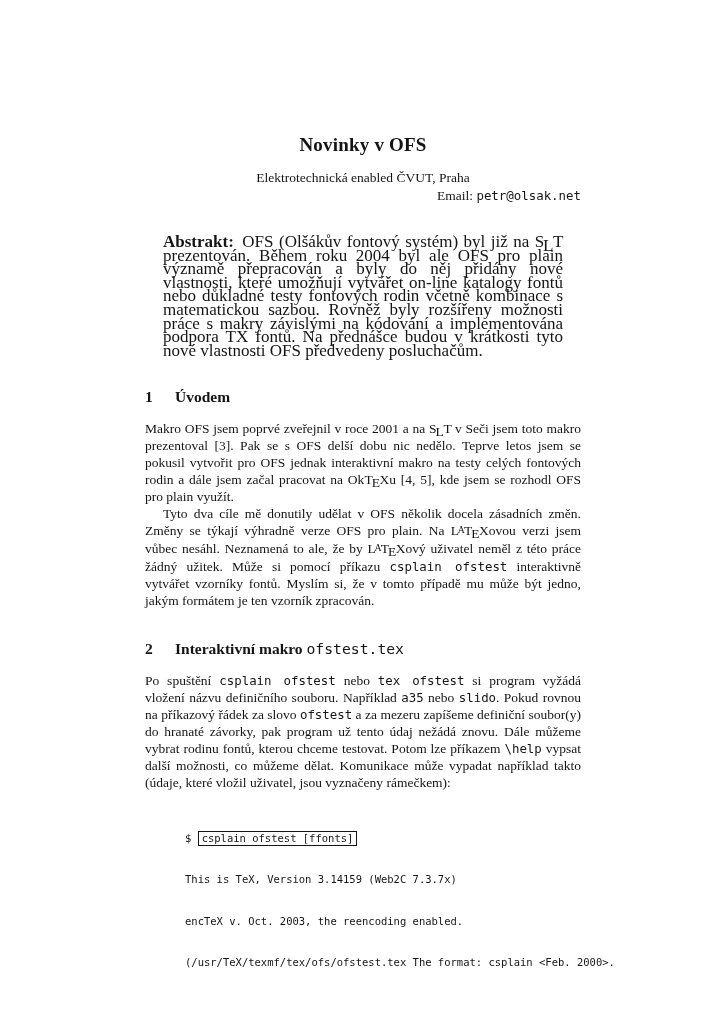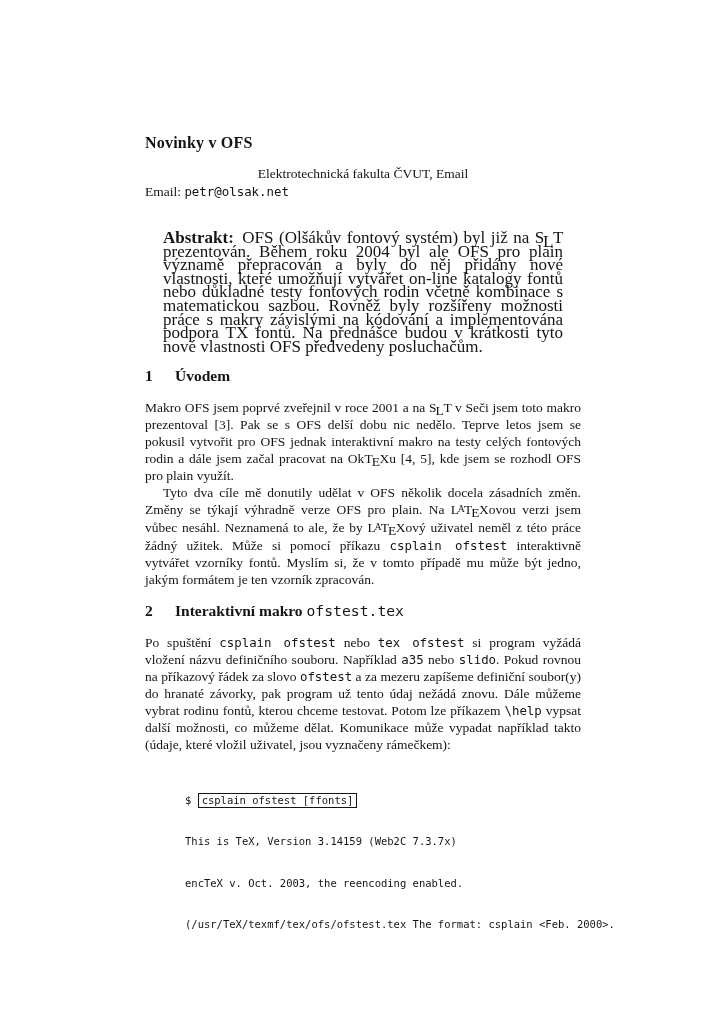--- a/index.html
+++ b/index.html
@@ -8,32 +8,33 @@
     width:724px;height:1024px;
     background:#ffffff;color:#141414;
     font-family:"Liberation Serif","DejaVu Serif",serif;
     overflow:hidden;
   }
   .content{
     position:absolute;left:145px;top:0;width:436px;
   }
   .title{
     margin:134px 0 0 0;
-    font-size:16px;font-weight:bold;letter-spacing:.2px;
+    text-align:center;
+    font-size:19px;font-weight:bold;letter-spacing:.2px;
   }
   .author{margin-top:31px;text-align:center;font-size:13.5px;}
   .affil{margin-top:14px;text-align:center;font-size:13.5px;}
-  .email{margin-top:2px;text-align:left;font-size:13.5px;}
+  .email{margin-top:2px;text-align:right;font-size:13.5px;}
   .abstract{
     margin:31px 18px 0 18px;
     font-size:17px;line-height:13.6px;
     text-align:justify;
   }
   .heading{
-    margin-top:14px;
+    margin-top:31px;
     font-size:15.5px;font-weight:bold;
   }
   .heading .num{display:inline-block;min-width:30px;}
   p.body{
     margin:0;font-size:13.5px;line-height:17px;
     text-align:justify;
   }
   p.first{margin-top:14px;}
   p.indent{text-indent:18px;}
   .code{
@@ -56,21 +57,21 @@
   }
 </style>
 </head>
 <body>
 
 <div class="page">
   <div class="content">
 
     <h1 class="title">Novinky v OFS</h1>
 
-    <div class="affil">Elektrotechnická fakulta ČVUT, Email</div>
+    <div class="affil">Elektrotechnická enabled ČVUT, Praha</div>
     <div class="email"><span class="s-r">Email: </span><span class="s-m">petr@olsak.net</span></div>
 
     <div class="abstract"><span class="s-b">Abstrakt:</span><span class="s-r"> OFS (Olšákův fontový systém) byl již na </span><span class="s-r">S</span><span class="s-dn">L</span><span class="s-r">T</span><span class="s-r"> prezentován. Během roku 2004 byl ale OFS pro plain významě přepracován a byly do něj přidány nové vlastnosti, které umožňují vytvářet on-line katalogy fontů nebo důkladné testy fontových rodin včetně kombinace s matematickou sazbou. Rovněž byly rozšířeny možnosti práce s makry závislými na kódování a implementována podpora TX fontů. Na přednášce budou v krátkosti tyto nové vlastnosti OFS předvedeny posluchačům.</span></div>
 
     <div class="heading">
       <span class="num">1</span><span class="ht"><span class="s-r">Úvodem</span></span>
     </div>
     <p class="body first"><span class="s-r">Makro OFS jsem poprvé zveřejnil v roce 2001 a na </span><span class="s-r">S</span><span class="s-dn">L</span><span class="s-r">T</span><span class="s-r"> v Seči jsem toto makro prezentoval [3]. Pak se s OFS delší dobu nic nedělo. Teprve letos jsem se pokusil vytvořit pro OFS jednak interaktivní makro na testy celých fontových rodin a dále jsem začal pracovat na Ok</span><span class="s-r">T</span><span class="s-dn">E</span><span class="s-r">X</span><span class="s-r">u [4, 5], kde jsem se rozhodl OFS pro plain využít.</span></p>
     <p class="body indent"><span class="s-r">Tyto dva cíle mě donutily udělat v OFS několik docela zásadních změn. Změny se týkají výhradně verze OFS pro plain. Na </span><span class="s-r">L</span><span class="s-A">A</span><span class="s-r">T</span><span class="s-dn">E</span><span class="s-r">X</span><span class="s-r">ovou verzi jsem vůbec nesáhl. Neznamená to ale, že by </span><span class="s-r">L</span><span class="s-A">A</span><span class="s-r">T</span><span class="s-dn">E</span><span class="s-r">X</span><span class="s-r">ový uživatel neměl z této práce žádný užitek. Může si pomocí příkazu </span><span class="s-m">csplain ofstest</span><span class="s-r"> interaktivně vytvářet vzorníky fontů. Myslím si, že v tomto případě mu může být jedno, jakým formátem je ten vzorník zpracován.</span></p>
 

